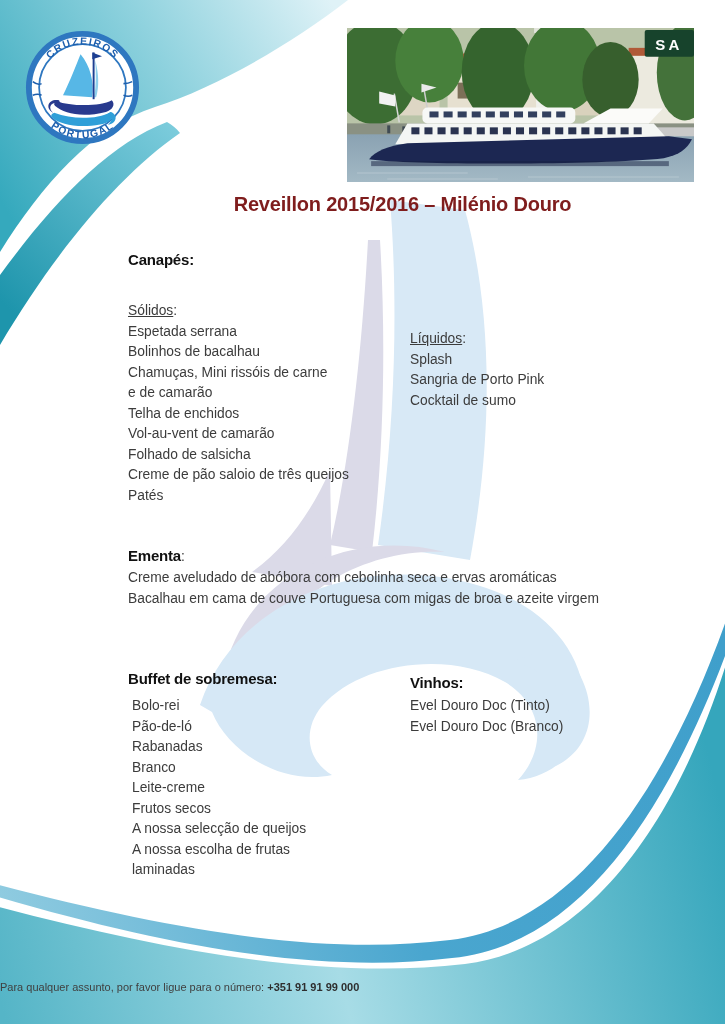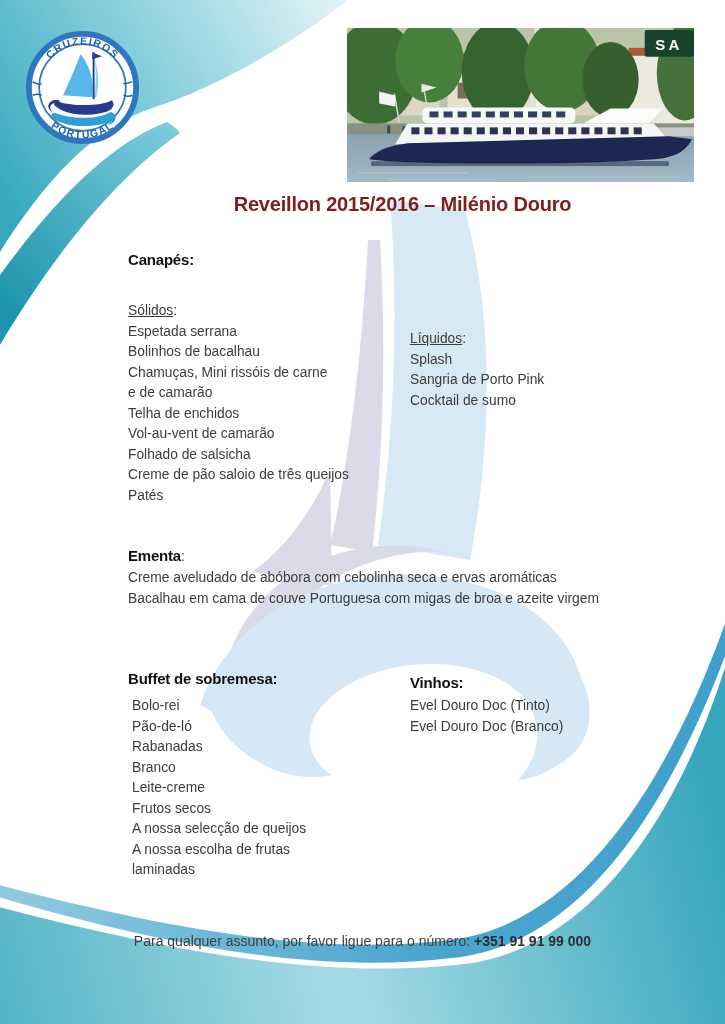--- a/index.html
+++ b/index.html
@@ -26,22 +26,22 @@
   #liquidos-block{top:301px;left:410px;width:230px;margin-top:28px;}
   #canapes-heading{top:251px;left:128px;}
   #ementa-heading{top:547px;left:128px;}
   #ementa-block{top:568px;left:128px;width:560px;}
   #sobremesa-heading{top:670px;left:128px;}
   #sobremesa-block{top:696px;left:132px;width:235px;}
   #sobremesa-block .line:nth-child(8){max-width:185px;}
   #vinhos-heading{top:674px;left:410px;}
   #vinhos-block{top:696px;left:410px;width:240px;}
   .footer{
-    top:933px;left:0;width:725px;text-align:center;z-index:6;
-    font-size:14px;color:#404040;
+    top:981px;left:0;width:725px;z-index:6;
+    font-size:11px;color:#404040;
   }
   .footer b{color:#2e2e2e;}
   .ementa-colon{font-weight:normal;font-size:13.8px;color:#3c3c3c;}
 </style>
 </head>
 <body>
 
 <div class="page">
 
   <svg class="bg-svg" width="725" height="1024" viewBox="0 0 725 1024">

